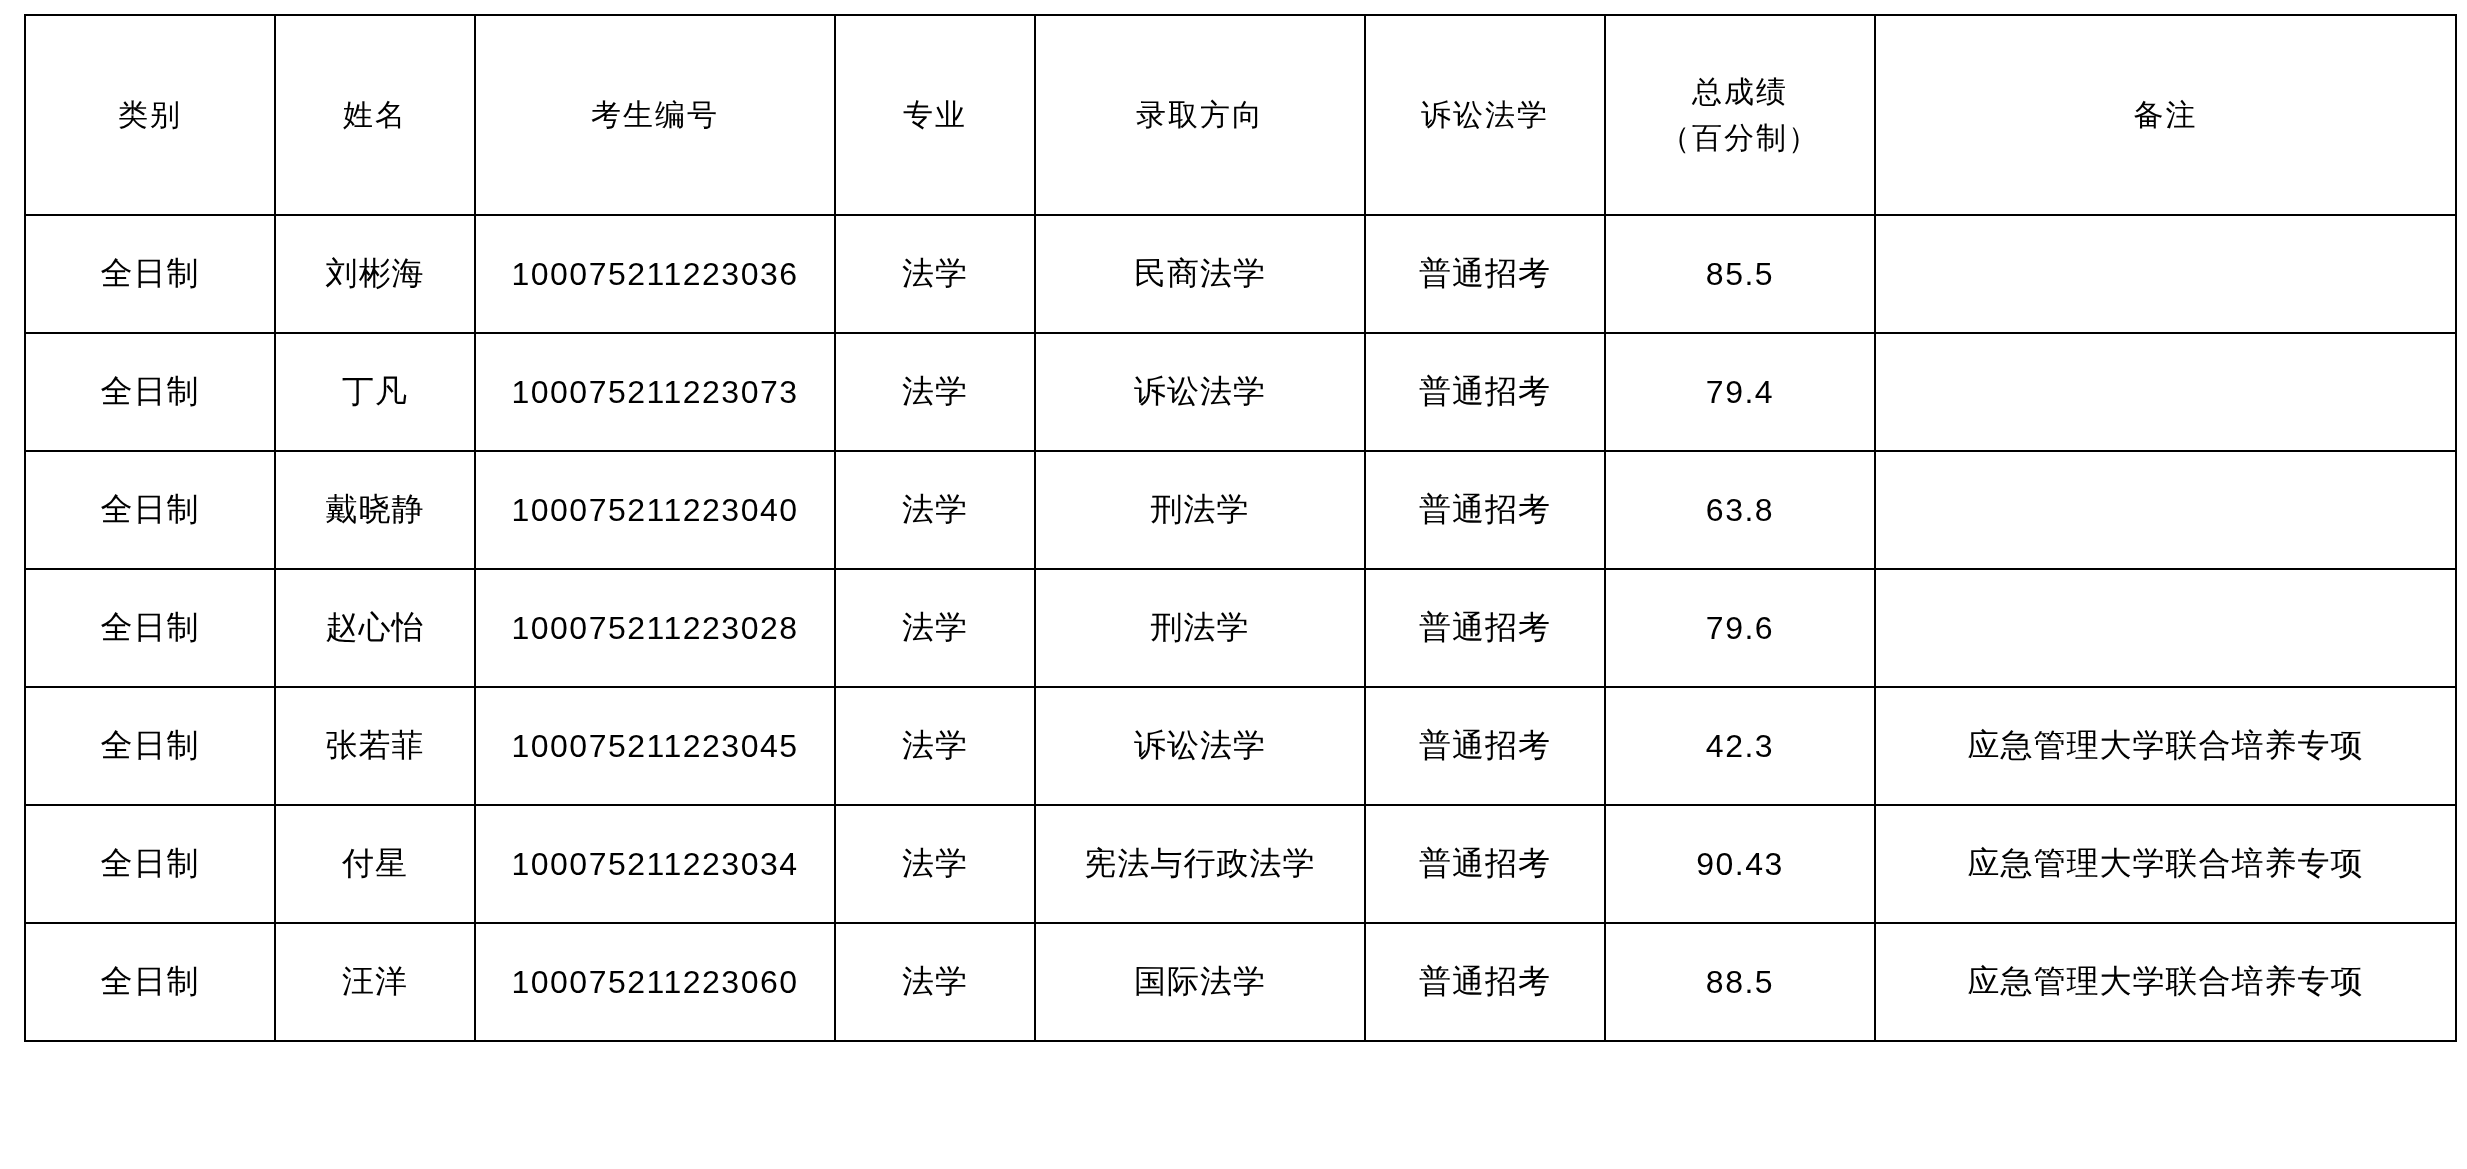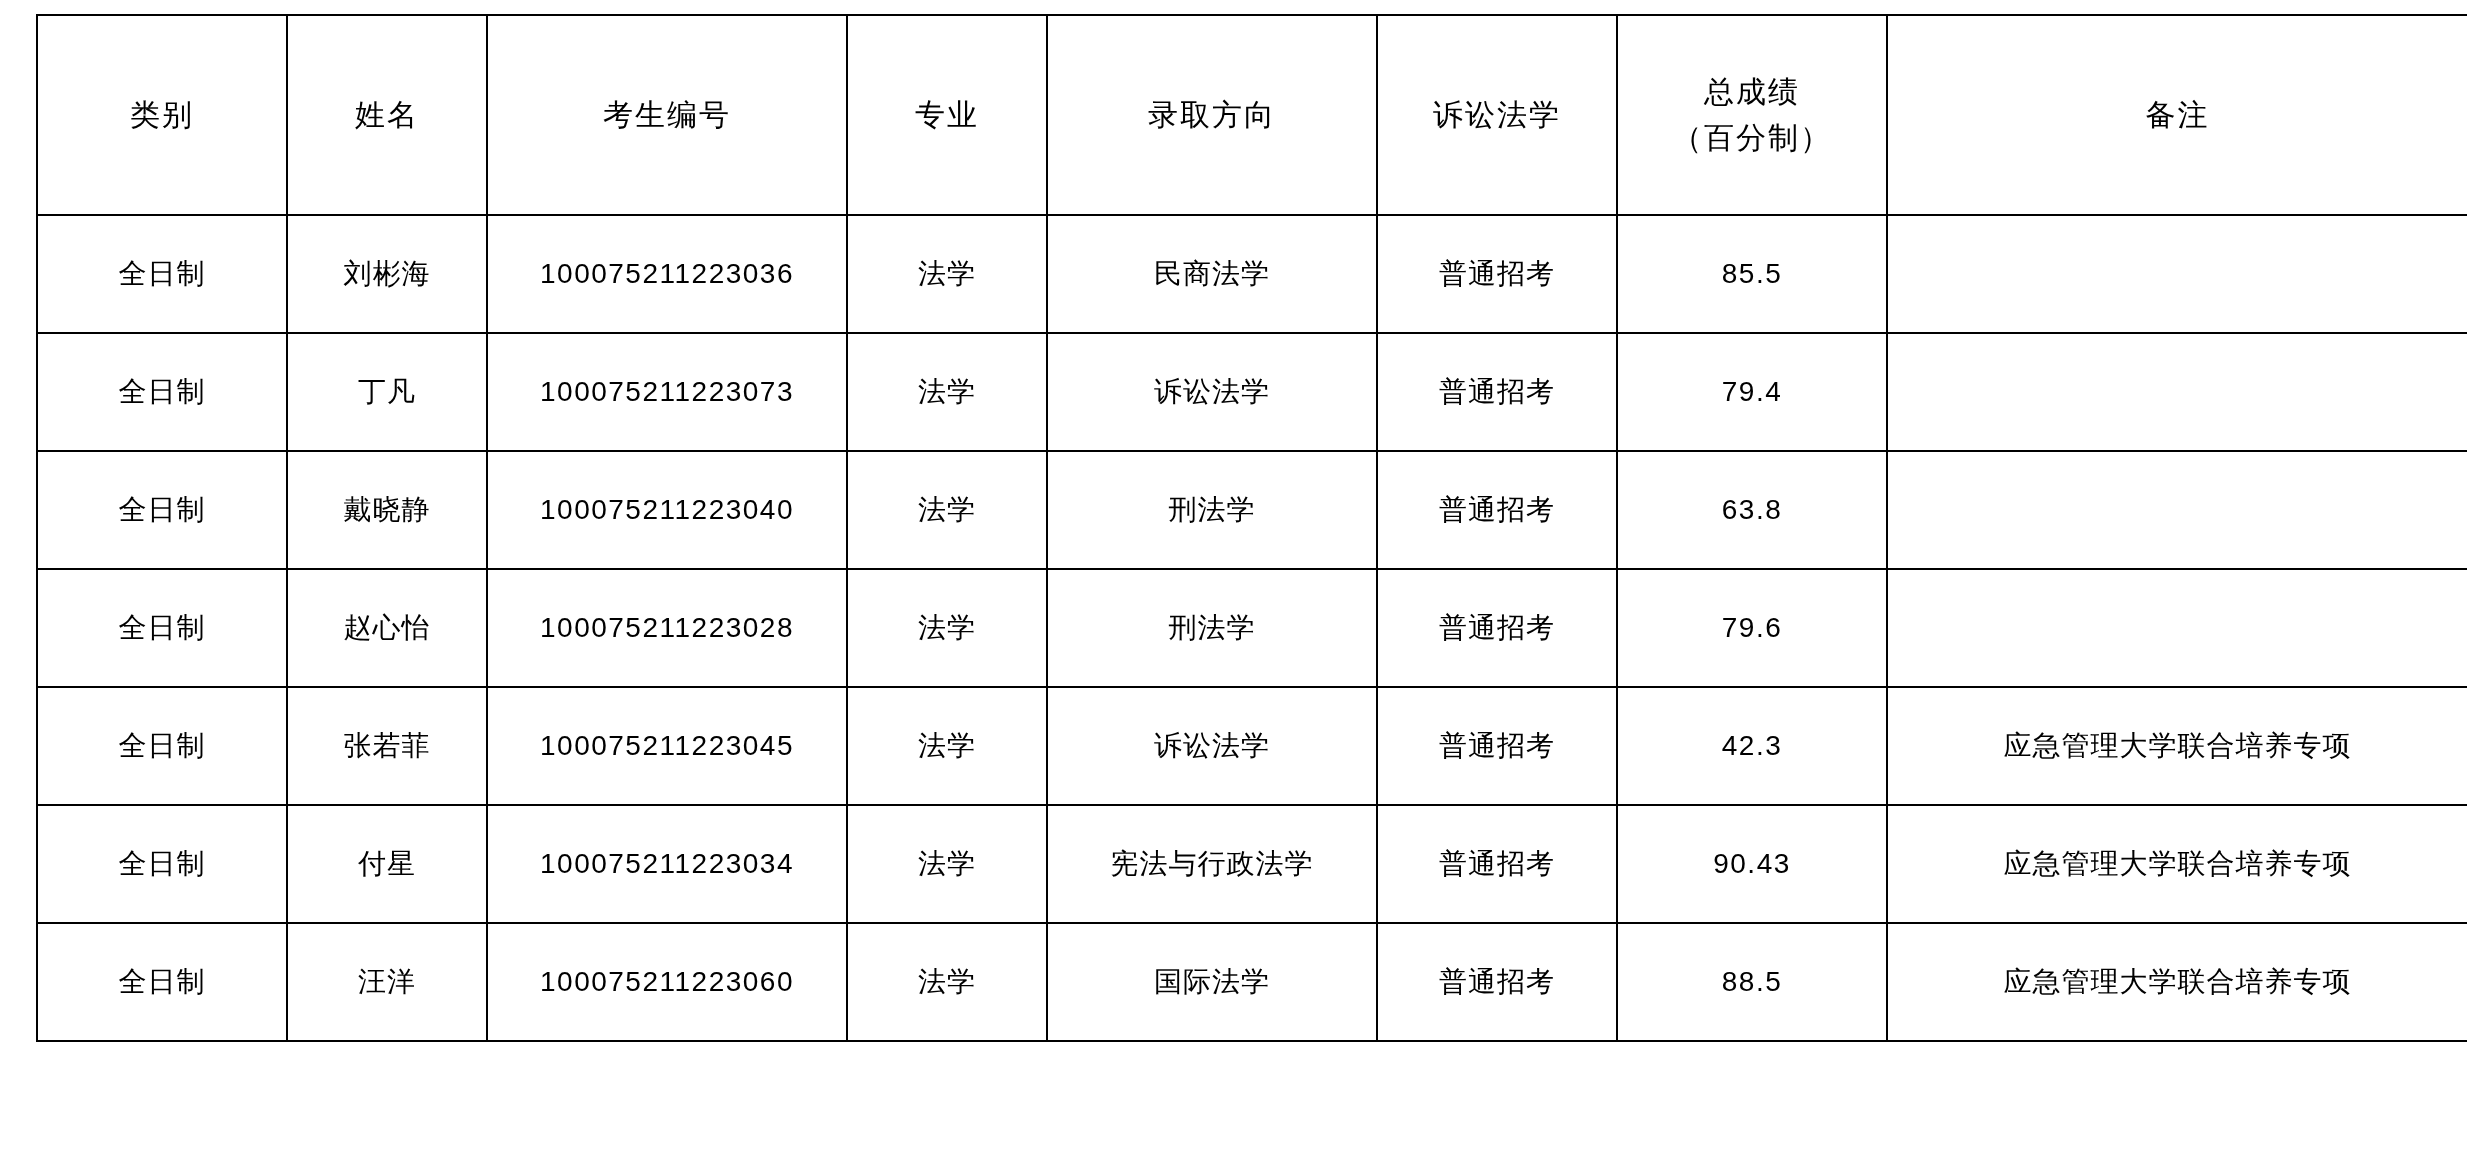--- a/index.html
+++ b/index.html
@@ -12,21 +12,21 @@
     height: 1169px;
     font-family: "Liberation Serif", "DejaVu Serif", serif;
     color: #000000;
     overflow: hidden;
   }
   .page {
     position: relative;
     width: 2467px;
     height: 1169px;
     box-sizing: border-box;
-    padding: 14px 18px 0 36px;
+    padding: 14px 18px 0 24px;
   }
   table.result-table {
     border-collapse: collapse;
     width: 2431px;
     table-layout: fixed;
   }
   table.result-table td,
   table.result-table th {
     border: 2px solid #000000;
     text-align: center;
@@ -39,21 +39,21 @@
     font-size: 30px;
     font-weight: bold;
     letter-spacing: 2px;
   }
   thead th .hdr-line {
     display: block;
     line-height: 1.55;
   }
   tbody td {
     height: 116px;
-    font-size: 28px;
+    font-size: 32px;
     letter-spacing: 1px;
   }
   tbody td.num {
     font-family: Liberation Sans, sans-serif;
     letter-spacing: 1.5px;
   }
   
   col.c-category { width: 250px; }
   col.c-name     { width: 200px; }
   col.c-examid   { width: 360px; }

